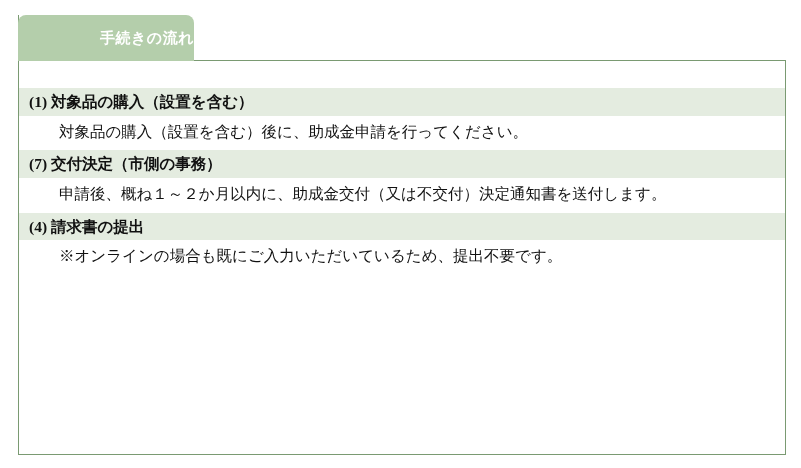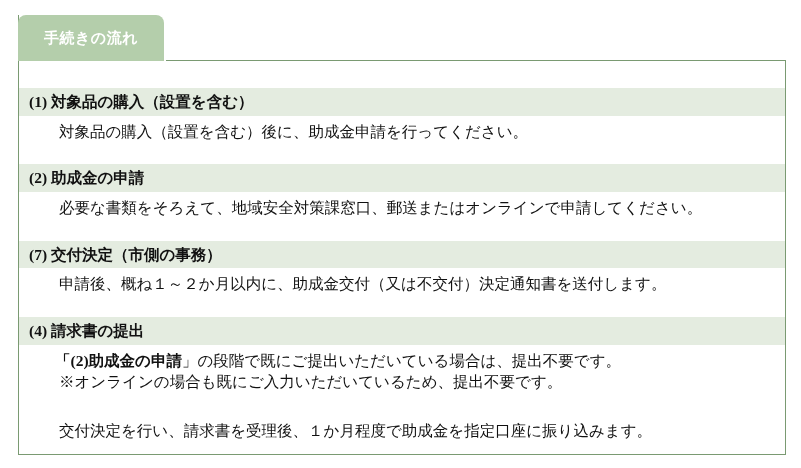--- a/index.html
+++ b/index.html
@@ -21,28 +21,28 @@
     left: 0; top: 0;
     width: 801px;
     height: 468px;
   }
 
   
   .tab {
     position: absolute;
     left: 18px;
     top: 15px;
-    width: 146px;
+    width: 176px;
     height: 46px;
     background: #b4ceab;
     border-radius: 8px 8px 0 0;
     box-sizing: border-box;
     display: flex;
     align-items: center;
-    justify-content: center;
+    justify-content: flex-end;
   }
   .tab-label {
     color: #ffffff;
     font-size: 15px;
     font-weight: bold;
     letter-spacing: 0.5px;
     font-family: "Liberation Sans", "DejaVu Sans", sans-serif;
   }
 
   
@@ -93,21 +93,21 @@
   .step-title {
     background: #e4ece0;
     font-size: 15.5px;
     line-height: 1.0;
     padding: 6px 0 6px 10px;
     box-sizing: border-box;
     white-space: nowrap;
     font-weight: bold;
   }
   .step-body {
-    padding: 6px 0 22px 0;
+    padding: 6px 0 8px 0;
   }
   .step-line {
     font-size: 15.5px;
     line-height: 1.35;
     padding-left: 40px;
     white-space: nowrap;
   }
   .step-line.indent-quote {
     padding-left: 36px;
   }
@@ -130,38 +130,28 @@
   </div>
 
   <div class="content">
       <div class="step">
         <div class="step-title">(1) 対象品の購入（設置を含む）</div>
         <div class="step-body">
           <div class="step-line">対象品の購入（設置を含む）後に、助成金申請を行ってください。</div>
         </div>
       </div>
       <div class="step">
-        <div class="step-title">(2) 助成金の申請</div>
-        <div class="step-body">
-          <div class="step-line">必要な書類をそろえて、地域安全対策課窓口、郵送またはオンラインで申請してください。</div>
-        </div>
-      </div>
-      <div class="step">
         <div class="step-title">(7) 交付決定（市側の事務）</div>
         <div class="step-body">
           <div class="step-line">申請後、概ね１～２か月以内に、助成金交付（又は不交付）決定通知書を送付します。</div>
         </div>
       </div>
       <div class="step">
         <div class="step-title">(4) 請求書の提出</div>
         <div class="step-body">
-          <div class="step-line indent-quote"><span class="bold">「(2)助成金の申請</span><span>」の段階で既にご提出いただいている場合は、提出不要です。</span></div>
           <div class="step-line">※オンラインの場合も既にご入力いただいているため、提出不要です。</div>
         </div>
       </div>
       <div class="step">
-        <div class="step-body">
-          <div class="step-line">交付決定を行い、請求書を受理後、１か月程度で助成金を指定口座に振り込みます。</div>
-        </div>
       </div>
     </div>
 
 </div>
 
 </body></html>

